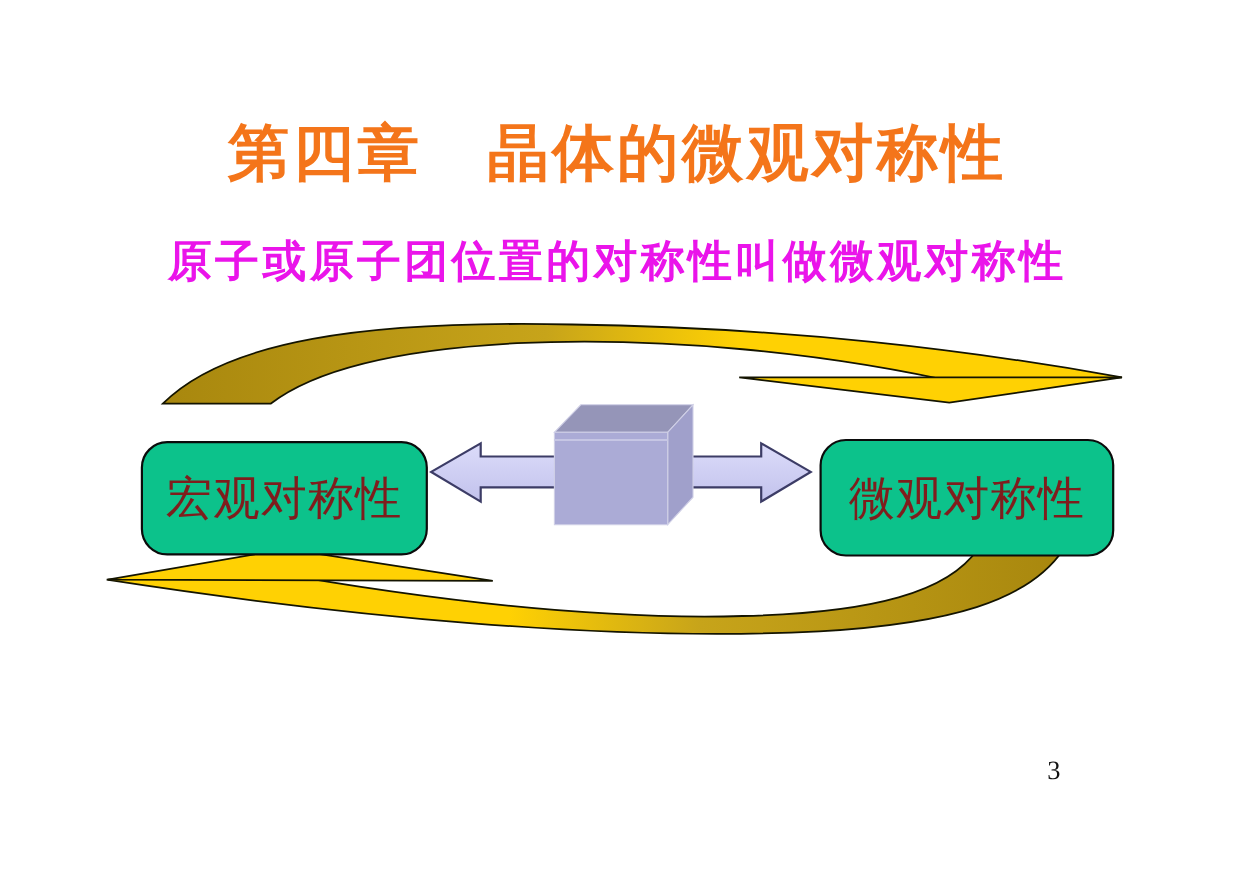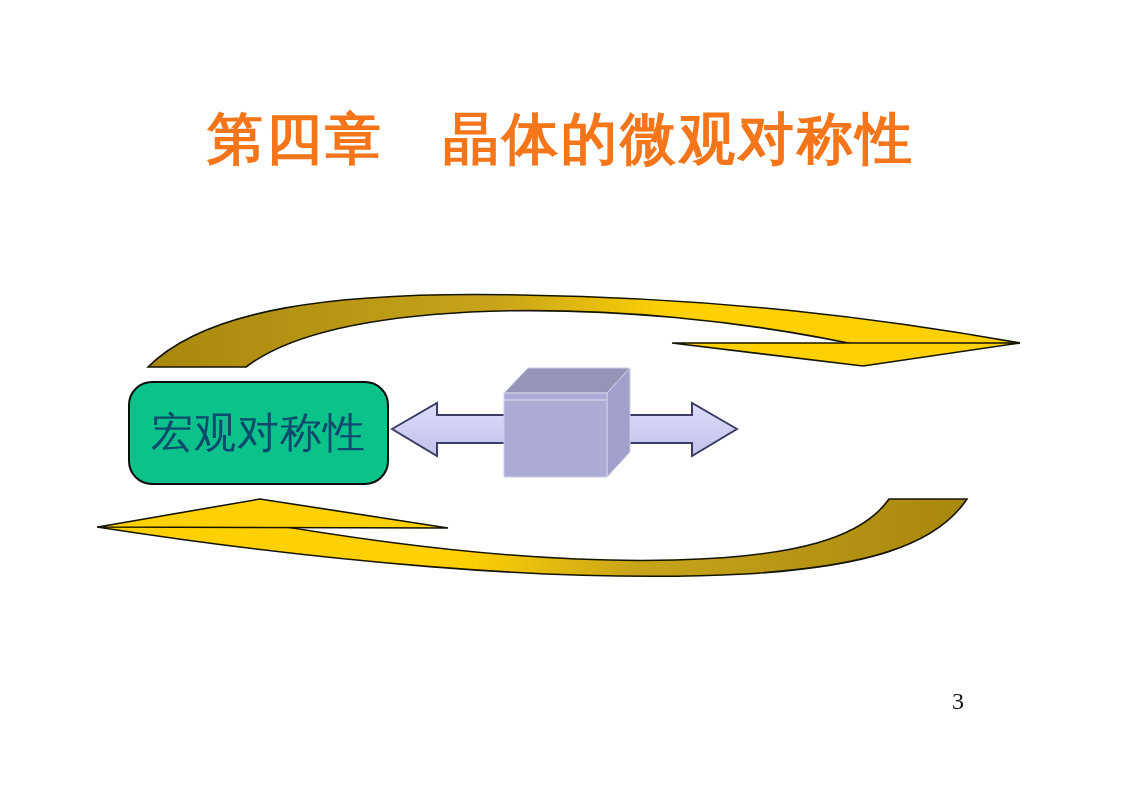--- a/index.html
+++ b/index.html
@@ -13,40 +13,41 @@
     font-family:"Liberation Serif","DejaVu Serif",serif;
   }
   .subtitle{
     position:absolute;left:0;top:210px;width:1122px;text-align:center;
     font-size:40px;font-weight:bold;letter-spacing:3px;color:#EA14EA;
   }
   .diagram-svg{position:absolute;left:0;top:0;width:1122px;height:793px;}
   .node-box{
     position:absolute;display:flex;align-items:center;justify-content:center;
     background:#0CC28B;border:2px solid #0b0b0b;border-radius:24px;
-    color:#0c4a6e;font-size:42px;letter-spacing:1px;
+    color:#7f1d1d;font-size:42px;letter-spacing:1px;margin-top:20px;
   }
   .node-left{left:128px;top:381px;width:257px;height:100px;}
   .node-right{left:745px;top:379px;width:264px;height:103px;}
   .cube-label{
     position:absolute;left:502px;top:410px;width:106px;text-align:center;
     color:#ffffff;font-size:40px;letter-spacing:8px;
   }
   .page-number{
     position:absolute;left:938px;top:688px;width:40px;text-align:center;
     font-size:24px;color:#111111;
   }
 </style>
 </head>
 <body>
 
 <div class="slide">
 
   <div class="title">第四章　晶体的微观对称性</div>
 
+  <div class="subtitle">原子或原子团位置的对称性叫做微观对称性</div>
 
   <svg class="diagram-svg" viewBox="0 0 1122 793">
     <defs>
       <linearGradient id="goldTop" x1="0" y1="0" x2="1" y2="0">
         <stop offset="0" stop-color="#A8870E"></stop>
         <stop offset="0.40" stop-color="#C7A41A"></stop>
         <stop offset="0.60" stop-color="#FFD103"></stop>
         <stop offset="1" stop-color="#FFD103"></stop>
       </linearGradient>
       <linearGradient id="goldBottom" x1="0" y1="0" x2="1" y2="0">
@@ -82,17 +83,20 @@
       <polygon points="607,393 630,368 630,452 607,477" stroke="#CFCFE6" stroke-width="1" fill="#A0A0CB"></polygon>
       <polygon points="504,393 607,393 607,477 504,477" stroke="#CFCFE6" stroke-width="1" fill="#ABABD6"></polygon>
       <line x1="504" y1="400" x2="607" y2="400" stroke="#C6C6E4" stroke-width="2"></line>
     </g>
   </svg>
 
   <div class="node-box node-left">
     <span>宏观对称性</span>
   </div>
 
+  <div class="node-box node-right">
+    <span>微观对称性</span>
+  </div>
 
 
   <div class="page-number">3</div>
 
 </div>
 
 </body></html>

